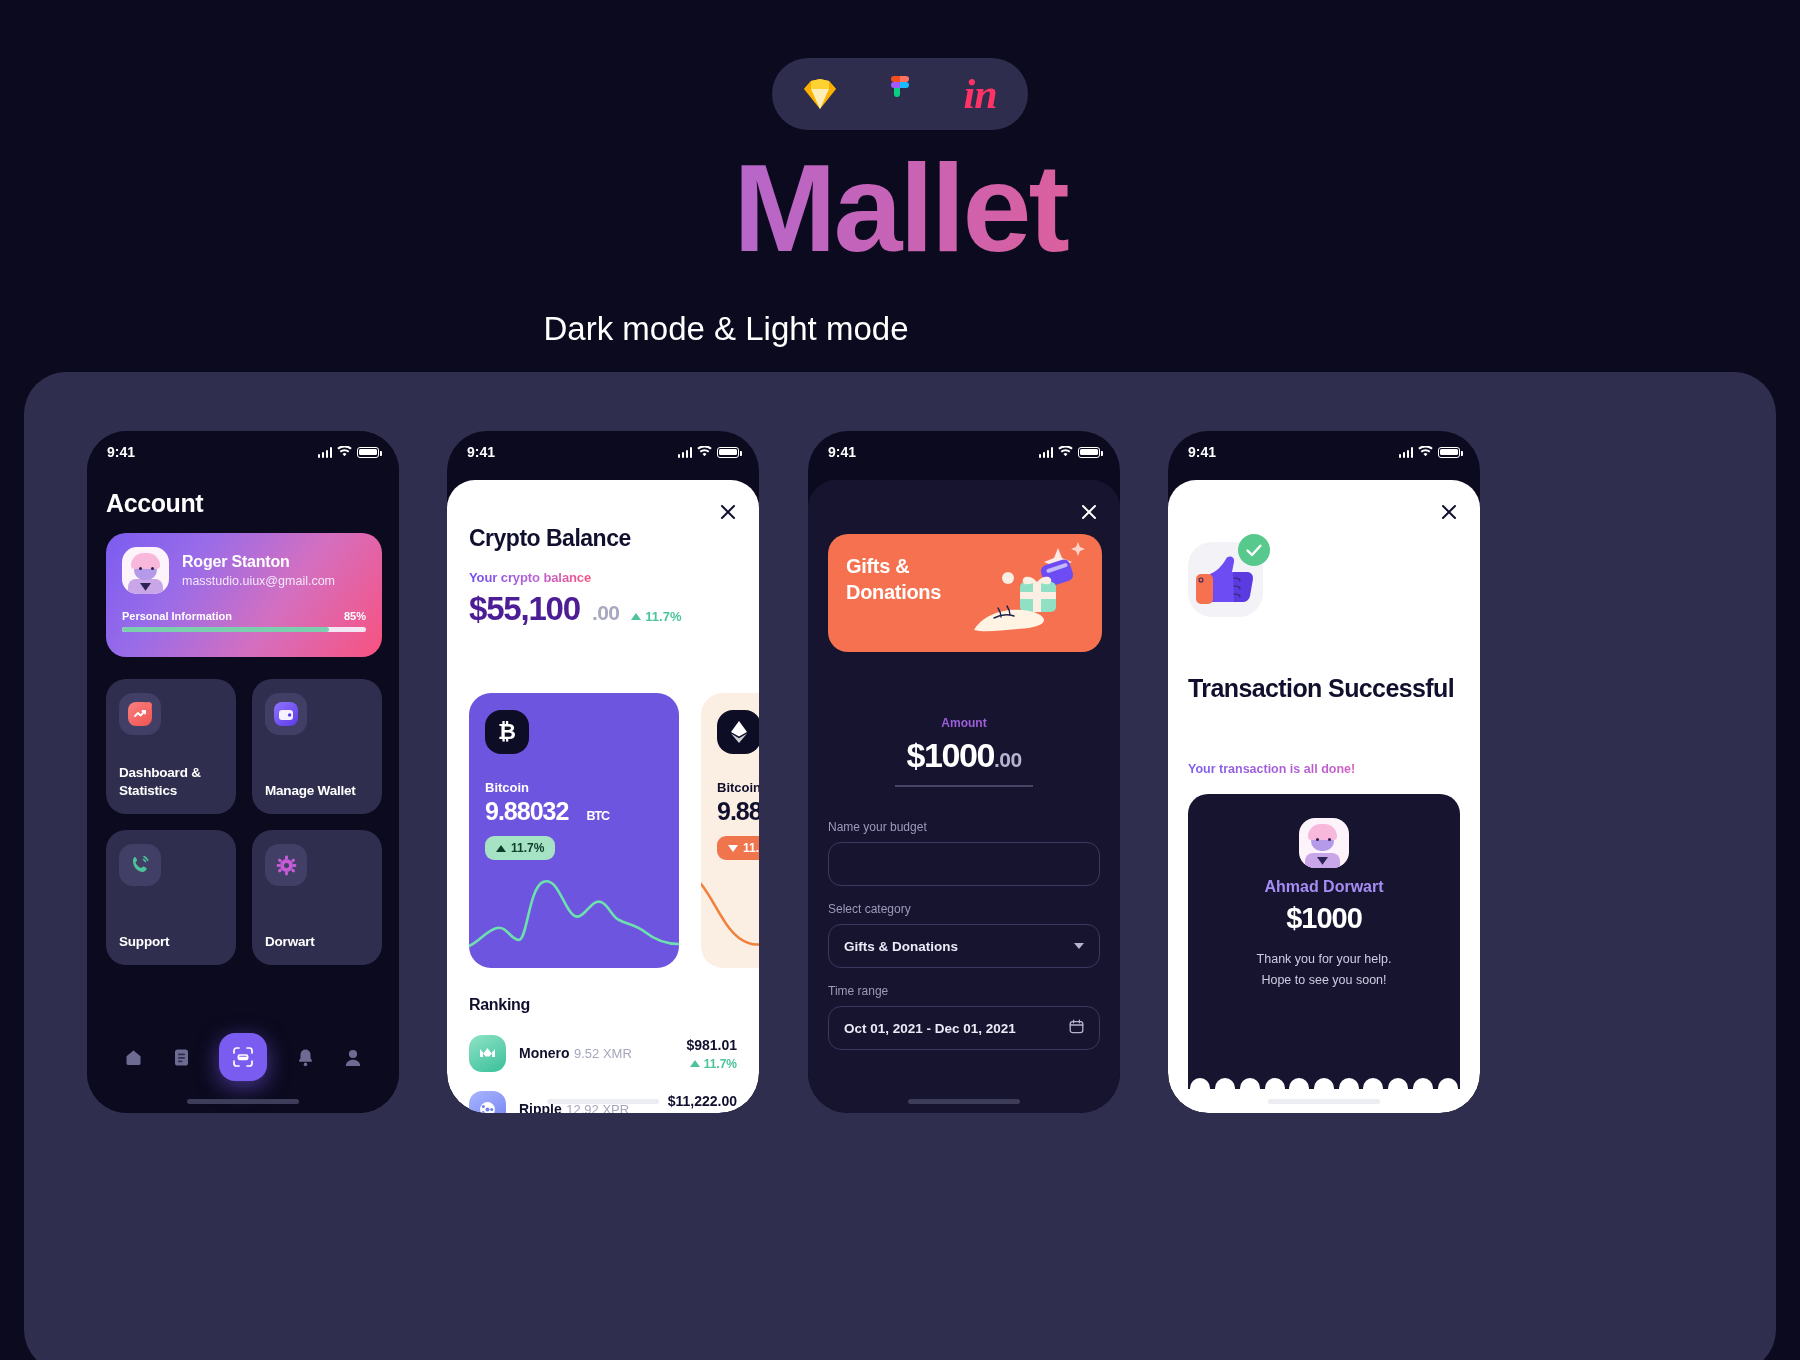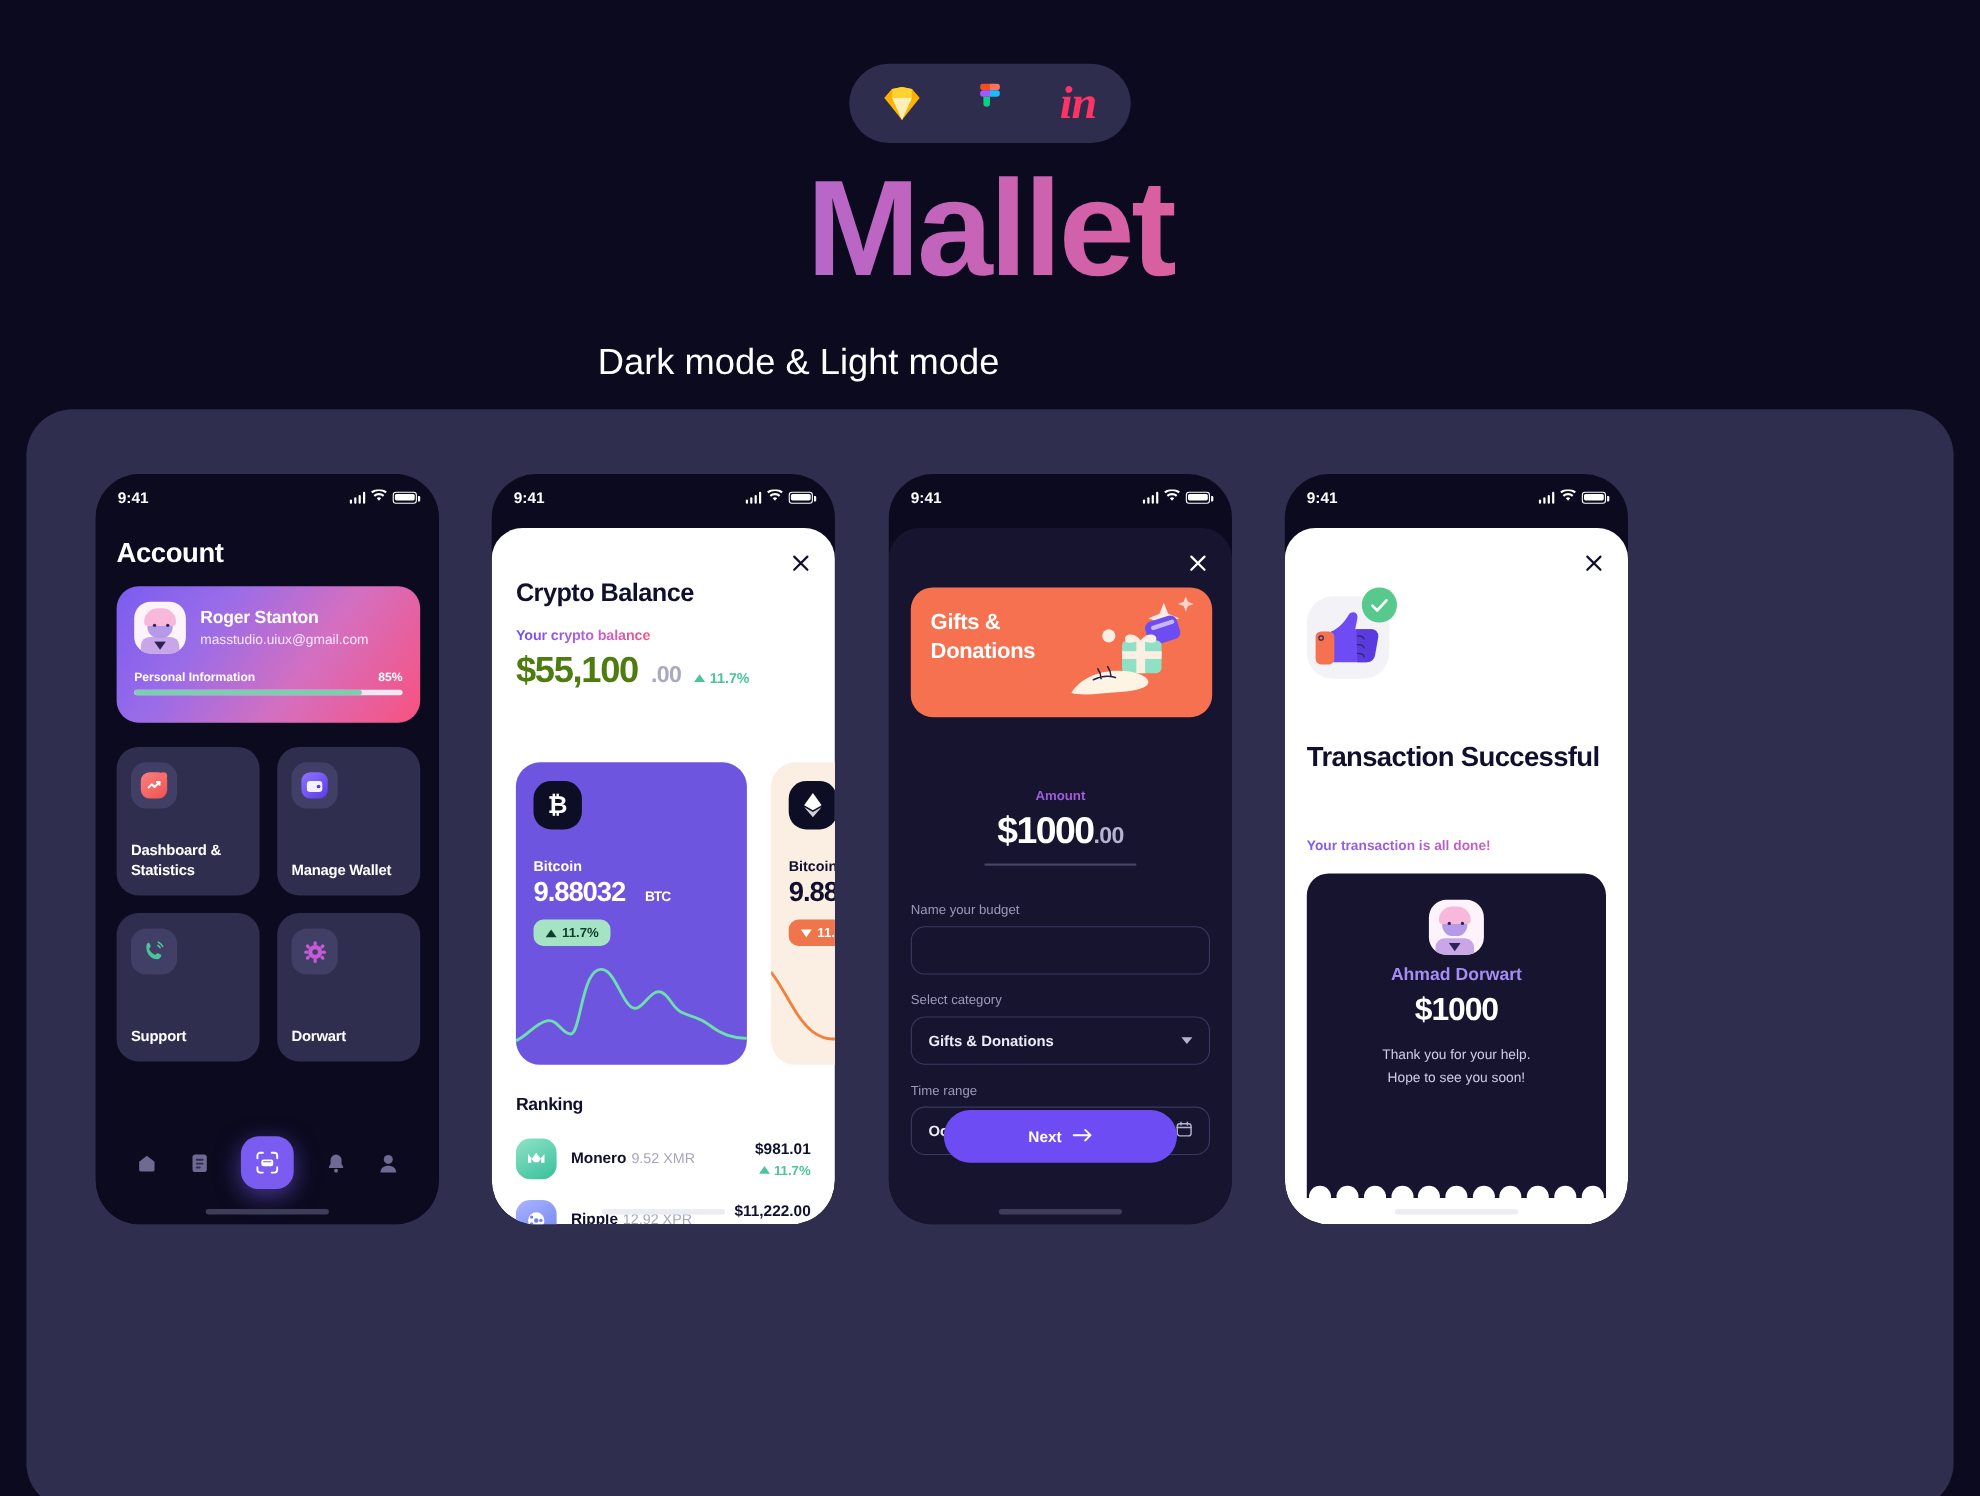--- a/index.html
+++ b/index.html
@@ -123,21 +123,21 @@
   }
   .sheet-close { position:absolute; top:21px; right:20px; width:22px; height:22px; cursor:pointer; }
   .sheet-close svg { display:block; }
   .sheet-h1 { position:absolute; top:45px; left:22px; font-size:23px; font-weight:bold; color:#10102e; letter-spacing:-0.5px; }
   .sheet-kicker {
     position:absolute; top:90px; left:22px; font-size:13px; font-weight:bold; letter-spacing:-0.1px;
     background: linear-gradient(90deg, #6d4df3 0%, #bb63d6 55%, #f8527f 100%);
     -webkit-background-clip:text; background-clip:text; color:transparent;
   }
   .bal-row { position:absolute; top:110px; left:22px; display:flex; align-items:baseline; gap:12px; }
-  .bal-int { font-size:33px; font-weight:bold; color:#4d7c0f; letter-spacing:-1.2px; }
+  .bal-int { font-size:33px; font-weight:bold; color:#4c1d95; letter-spacing:-1.2px; }
   .bal-dec { font-size:21px; font-weight:bold; color:#a8a8c0; letter-spacing:-0.6px; }
   .bal-chg { font-size:13px; font-weight:bold; color:#4cc49a; display:flex; align-items:center; gap:4px; }
   .tri-up { width:0;height:0;border-left:5px solid transparent;border-right:5px solid transparent;border-bottom:7px solid currentColor; }
 
   .coin-cards { position:absolute; top:213px; left:22px; display:flex; gap:22px; }
   .coin-card { width:210px; height:275px; border-radius:22px; padding:17px 16px; position:relative; overflow:hidden; flex:none; }
   .coin-card.purple { background:#6d55e0; }
   .coin-card.cream  { background:#fbeee2; }
   .coin-logo { width:44px;height:44px;border-radius:16px;background:#0e0d26;display:flex;align-items:center;justify-content:center;color:#fff;font-size:22px;font-weight:bold; }
   .coin-name { margin-top:26px; font-size:13px; font-weight:bold; }
@@ -568,28 +568,20 @@
             <span>
               <svg width="15" height="15" viewBox="0 0 15 15" fill="none" stroke="#b5b3cf" stroke-width="1.3">
                   <rect x="1.2" y="2.6" width="12.6" height="11" rx="2.4"></rect>
                   <path d="M1.2 6h12.6M4.6 1.2v2.6M10.4 1.2v2.6" stroke-linecap="round"></path>
                 </svg>
             </span>
           </div>
         </div>
       </div>
 
-      <div class="next-btn">
-        <span>Next</span>
-        <span>
-          <svg width="18" height="12" viewBox="0 0 18 12" stroke="#fff" stroke-width="1.7" fill="none" stroke-linecap="round" stroke-linejoin="round">
-              <path d="M1 6h15M11.5 1.2L16.4 6l-4.9 4.8"></path>
-            </svg>
-        </span>
-      </div>
       <div class="home-ind"></div>
     </div>
   </div>
 
   <div class="phone p4">
     <div class="statusbar dark">
       <span class="sb-time">9:41</span>
       <span class="sb-right">
         <span class="bars">
             <i></i>

